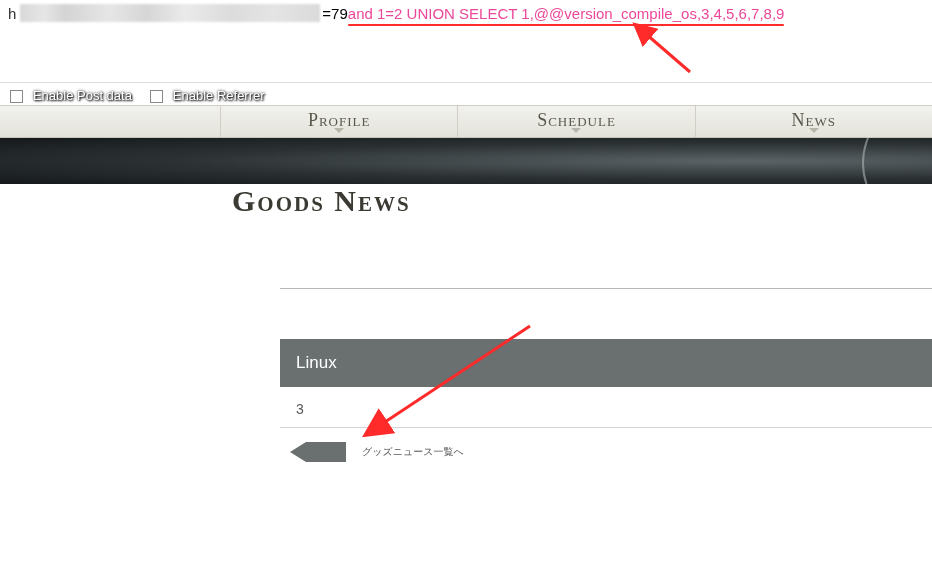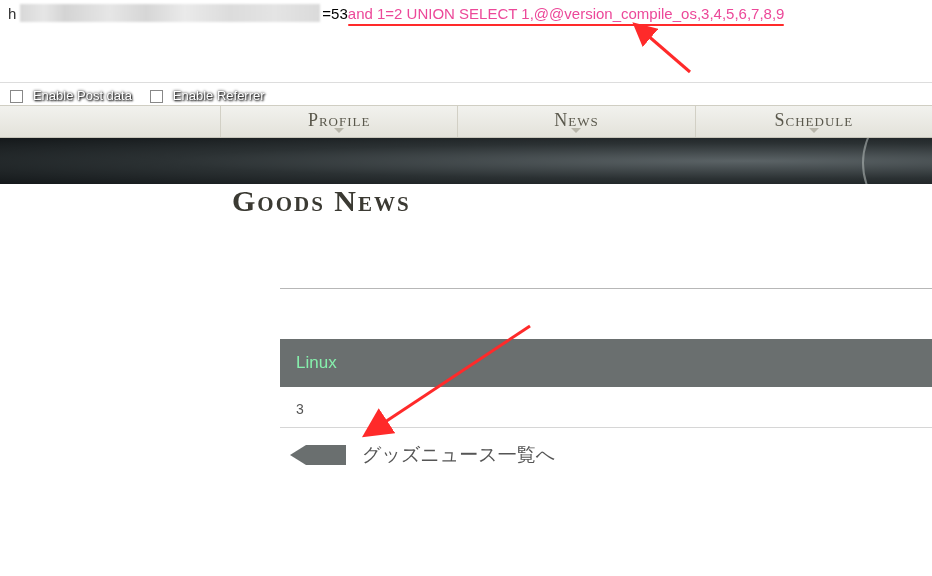--- a/index.html
+++ b/index.html
@@ -134,21 +134,21 @@
   }
 
   .section { margin-top: 70px; margin-left: 48px; }
   .hr-top {
     border: none;
     border-top: 1px solid #b7b7b7;
     margin-bottom: 50px;
   }
   .result-bar {
     background: #6a6f6f;
-    color: #86efac;
+    color: #ffffff;
     font-size: 17px;
     padding: 14px 16px;
   }
   .result-sub {
     padding: 14px 16px 10px 16px;
     color: #555;
     font-size: 14px;
     border-bottom: 1px solid #d6d6d6;
   }
 
@@ -169,37 +169,37 @@
     background: #6a6f6f;
   }
   .back-arrow .head {
     position: absolute;
     left: 0; top: 0;
     width: 0; height: 0;
     border-top: 10px solid transparent;
     border-bottom: 10px solid transparent;
     border-right: 16px solid #6a6f6f;
   }
-  .back-label { color: #555; font-size: 19px; }
+  .back-label { color: #555; font-size: 10px; }
 
   
   .ann {
     position: absolute;
     pointer-events: none;
   }
   .ann svg { overflow: visible; }
 </style>
 </head>
 <body>
 
 <div class="url-area">
   <div class="url-line">
     <span class="url-prefix">h</span>
     <span class="url-blur"></span>
-    <span>=53 </span>
+    <span>=79 </span>
     <span class="url-tail">
       <span>and 1=2 UNION SELECT 1,@@version_compile_os,3,4,5,6,7,8,9</span>
       <span class="underline-red"></span>
     </span>
   </div>
 </div>
 
 <div class="ann" style="left:640px; top:30px;">
   <svg width="60" height="50">
     <defs>
@@ -217,22 +217,22 @@
     <span class="opt-label">Enable Post data</span>
   </label>
   <label>
     <span class="checkbox"></span>
     <span class="opt-label">Enable Referrer</span>
   </label>
 </div>
 
 <div class="nav">
   <div class="nav-item"><span>Profile</span></div>
+  <div class="nav-item"><span>Schedule</span></div>
   <div class="nav-item"><span>News</span></div>
-  <div class="nav-item"><span>Schedule</span></div>
 </div>
 
 <div class="banner">
   <div class="banner-arc"></div>
 </div>
 
 <div class="content">
   <h1 class="heading">Goods News</h1>
 
   <div class="section">

